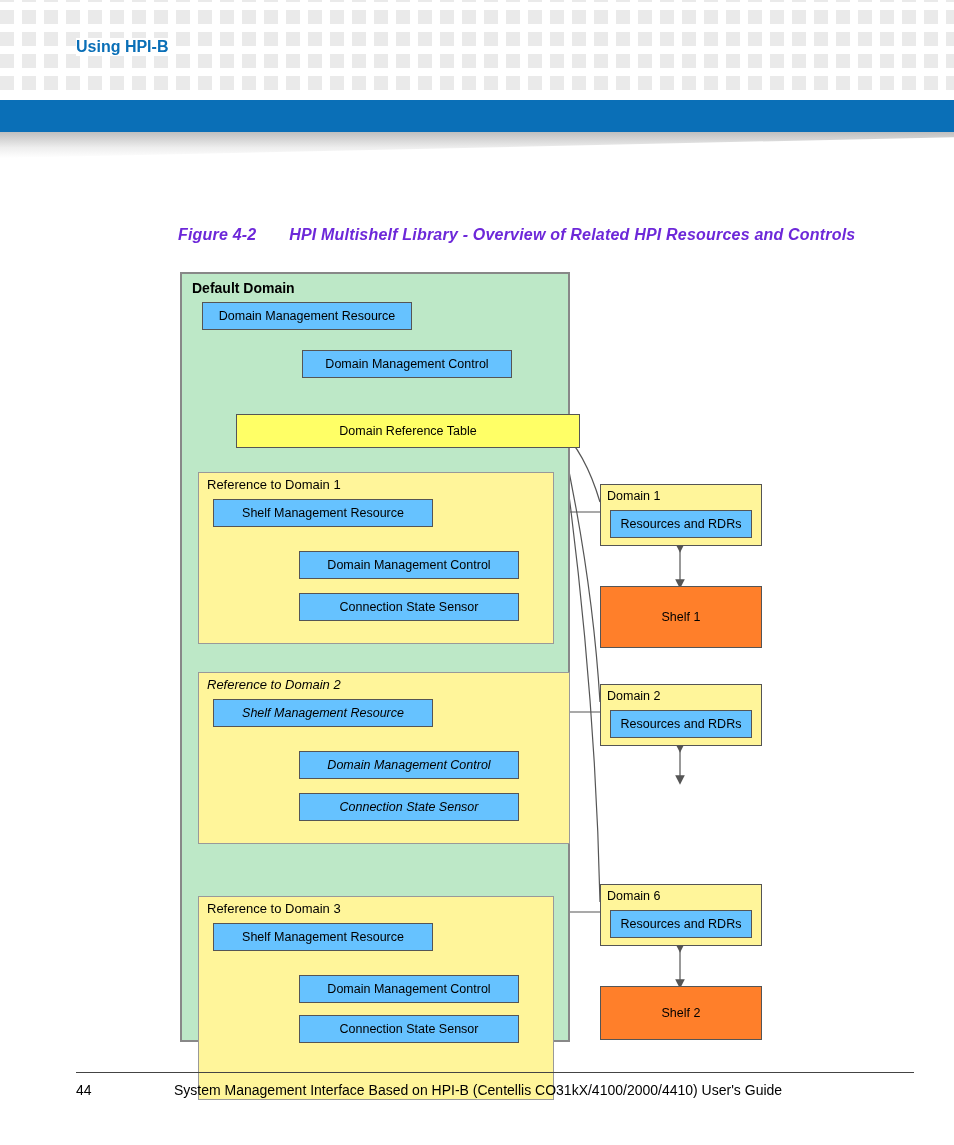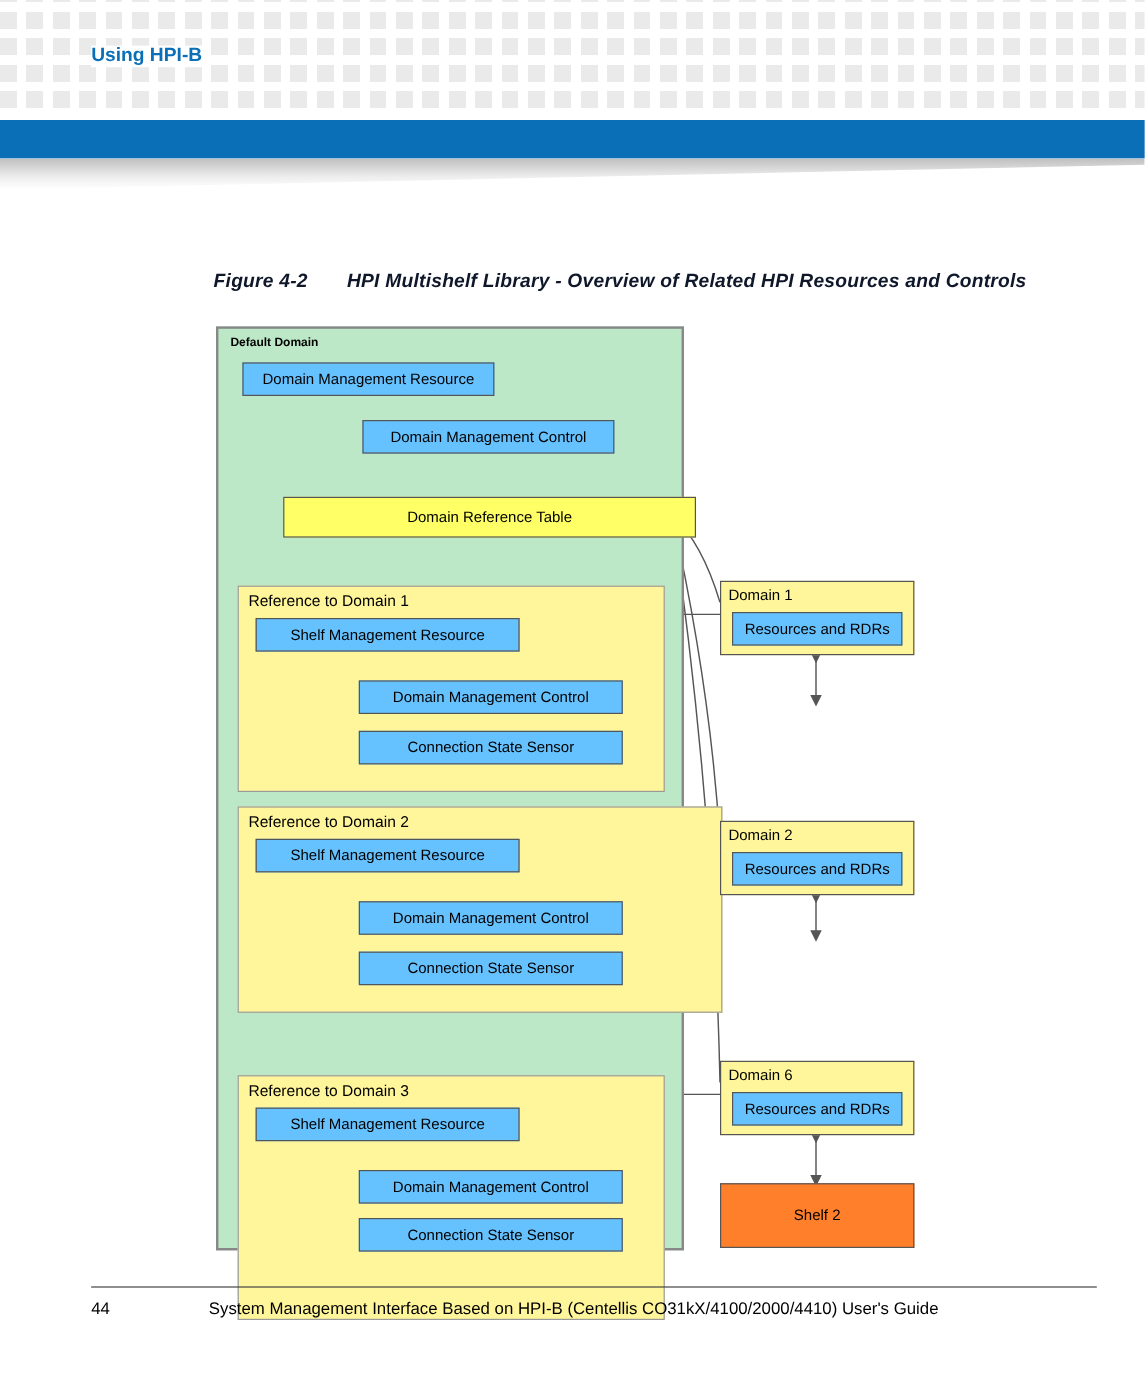--- a/index.html
+++ b/index.html
@@ -50,21 +50,21 @@
     left: 0; right: 0;
     top: 132px;
     height: 26px;
     background: linear-gradient(180deg, #bfbfbf 0%, #eee 60%, #fff 100%);
     clip-path: polygon(0 0, 100% 0, 100% 20%, 0 100%);
   }
   .figure-caption {
     position: absolute;
     left: 178px;
     top: 226px;
-    color: #0f172a;
+    color: #6d28d9;
     font-style: italic;
     font-size: 16px;
     font-weight: 600;
     letter-spacing: 0.2px;
   }
   .figure-caption .figlabel { margin-right: 28px; font-style: italic; }
 
   .diagram-wrap {
     position: absolute;
     left: 180px;
@@ -78,21 +78,21 @@
     left: 0; top: 0;
     width: 390px;
     height: 770px;
     background: #bde8c7;
     border: 2px solid #888;
   }
   .default-domain .dd-title {
     position: absolute;
     left: 10px; top: 6px;
     font-weight: bold;
-    font-size: 10px;
+    font-size: 14px;
   }
 
   .box {
     position: absolute;
     border: 1.5px solid #555;
     font-size: 12.5px;
     text-align: center;
     display: flex;
     align-items: center;
     justify-content: center;
@@ -189,46 +189,47 @@
     </g>
   </svg>
 
   <div class="default-domain">
     <div class="dd-title">Default Domain</div>
 
     <div class="box blue" style="left:20px; top:28px; width:210px; height:28px;">Domain Management Resource</div>
     <div class="box blue" style="left:120px; top:76px; width:210px; height:28px;">Domain Management Control</div>
     <div class="box yellow" style="left:22px; top:140px; width:344px; height:34px;">Domain Reference Table</div>
 
-    <div class="ref-box" style="left:16px; top:198px; width:356px; height:172px;margin-top:16px;">
+    <div class="ref-box" style="left:16px; top:198px; width:356px; height:172px;">
       <div class="rb-title">Reference to Domain 1</div>
       <div class="box blue" style="left:14px; top:26px; width:220px; height:28px;">Shelf Management Resource</div>
       <div class="box blue" style="left:100px; top:78px; width:220px; height:28px;">Domain Management Control</div>
       <div class="box blue" style="left:100px; top:120px; width:220px; height:28px;">Connection State Sensor</div>
     </div>
 
-    <div class="ref-box" style="left:16px; top:398px; width:404px; height:172px;">
+    <div class="ref-box" style="left:16px; top:398px; width:372px; height:172px;font-style:italic;">
       <div class="rb-title">Reference to Domain 2</div>
       <div class="box blue" style="left:14px; top:26px; width:220px; height:28px;">Shelf Management Resource</div>
       <div class="box blue" style="left:100px; top:78px; width:220px; height:28px;">Domain Management Control</div>
       <div class="box blue" style="left:100px; top:120px; width:220px; height:28px;">Connection State Sensor</div>
     </div>
 
     <div class="ref-box" style="left:16px; top:622px; width:356px; height:204px;">
       <div class="rb-title">Reference to Domain 3</div>
       <div class="box blue" style="left:14px; top:26px; width:220px; height:28px;">Shelf Management Resource</div>
       <div class="box blue" style="left:100px; top:78px; width:220px; height:28px;">Domain Management Control</div>
       <div class="box blue" style="left:100px; top:118px; width:220px; height:28px;">Connection State Sensor</div>
     </div>
   </div>
 
   <div class="box cream" style="left:420px; top:212px; width:162px; height:62px; align-items:flex-start; justify-content:flex-start; padding:4px 6px;">
     <span>Domain 1</span>
   </div>
   <div class="box blue" style="left:430px; top:238px; width:142px; height:28px;">Resources and RDRs</div>
+  <div class="box orange" style="left:420px; top:314px; width:162px; height:62px;">Shelf 1</div>
 
   <div class="box cream" style="left:420px; top:412px; width:162px; height:62px; align-items:flex-start; justify-content:flex-start; padding:4px 6px;">
     <span>Domain 2</span>
   </div>
   <div class="box blue" style="left:430px; top:438px; width:142px; height:28px;">Resources and RDRs</div>
 
   <div class="box cream" style="left:420px; top:612px; width:162px; height:62px; align-items:flex-start; justify-content:flex-start; padding:4px 6px;">
     <span>Domain 6</span>
   </div>
   <div class="box blue" style="left:430px; top:638px; width:142px; height:28px;">Resources and RDRs</div>

